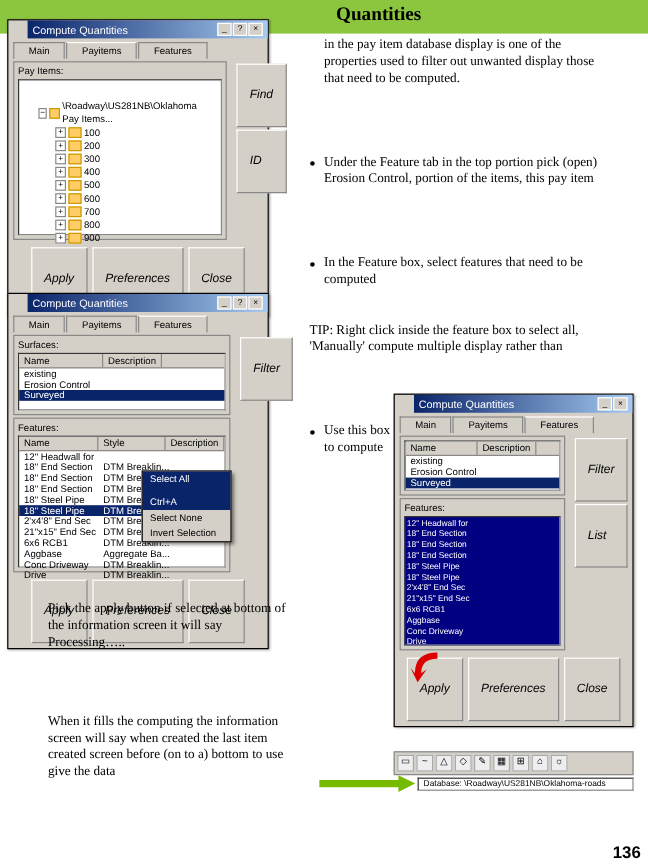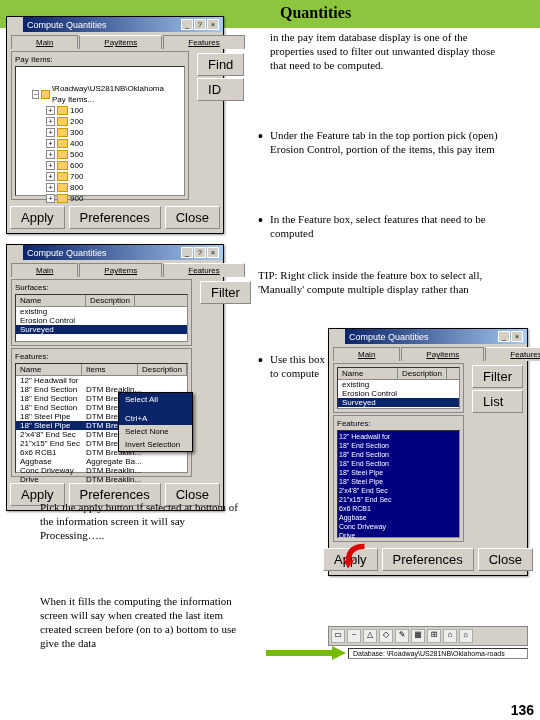--- a/index.html
+++ b/index.html
@@ -7,33 +7,33 @@
   
   .header-bar { background: #8cc63f; height: 28px; width: 540px; position: absolute; top: 0; left: 0; }
   .header-title { position: absolute; top: 4px; left: 280px; color: #000; font-size: 16px; font-weight: bold; font-family: serif; }
   
   .window { position: absolute; background: #d4d0c8; border: 1px solid #000; box-shadow: 1px 1px 2px rgba(0,0,0,0.4); }
   .titlebar { background: linear-gradient(to right, #0a246a, #a6caf0); color: #fff; padding: 2px 4px; font-size: 9px; display: flex; justify-content: space-between; align-items: center; margin-left: 16px; }
   .titlebar-btns { display: flex; gap: 1px; }
   .titlebar-btn { width: 12px; height: 11px; background: #d4d0c8; border: 1px solid #fff; font-size: 7px; text-align: center; line-height: 9px; color: #000; }
   
   .tabs { display: flex; padding: 3px 4px 0 4px; font-size: 8px; }
-  .tab { padding: 2px 24px; background: #d4d0c8; border: 1px solid #888; border-bottom: none; margin-right: 1px; text-decoration: underline; }
+  .tab { padding: 2px 12px; background: #d4d0c8; border: 1px solid #888; border-bottom: none; margin-right: 1px; }
   .tab.active { background: #d4d0c8; border-top: 1px solid #fff; }
   
   .panel { margin: 2px 4px; border: 1px solid #888; background: #d4d0c8; padding: 3px; }
   .panel-label { font-size: 8px; margin-bottom: 2px; }
   .tree-box { background: #fff; border: 1px inset #888; padding: 16px; font-size: 8px; line-height: 11px; }
   .tree-item { display: flex; align-items: center; gap: 2px; }
   .tree-indent { margin-left: 14px; }
   .expand-box { width: 9px; height: 9px; border: 1px solid #888; background: #fff; font-size: 7px; text-align: center; line-height: 7px; }
   .folder-icon { width: 11px; height: 9px; background: #fc6; border: 1px solid #c90; }
   
   .btn-row { display: flex; gap: 4px; justify-content: center; padding: 4px; }
-  .btn { padding: 3px 10px; background: #d4d0c8; border: 1px solid #fff; border-right-color: #888; border-bottom-color: #888; font-size: 13px; }
+  .btn { padding: 20px 10px; background: #d4d0c8; border: 1px solid #fff; border-right-color: #888; border-bottom-color: #888; font-size: 10px; font-style: italic; }
   
   .side-btns { display: flex; flex-direction: column; gap: 2px; padding: 4px; }
   
   .list-box { background: #fff; border: 1px inset #888; font-size: 8px; }
   .list-header { display: flex; background: #d4d0c8; border-bottom: 1px solid #888; }
   .list-header div { padding: 1px 4px; border-right: 1px solid #888; }
   .list-row { display: flex; padding: 0 1px; }
   .list-row.sel { background: #0a246a; color: #fff; }
   .list-row div { padding: 0 3px; white-space: nowrap; overflow: hidden; }
   
@@ -192,21 +192,21 @@
           <div class="list-row sel">
               <div>Surveyed</div>
             </div>
         </div>
       </div>
       <div class="panel">
         <div class="panel-label">Features:</div>
         <div class="list-box" style="height:110px; position:relative;">
           <div class="list-header">
               <div style="width:66px">Name</div>
-              <div style="width:56px">Items</div>
+              <div style="width:56px">Style</div>
               <div>Description</div>
             </div>
           <div class="list-row">
               <div style="width:66px">12" Headwall for</div>
               <div></div>
             </div>
           <div class="list-row">
               <div style="width:66px">18" End Section</div>
               <div>DTM Breaklin...</div>
             </div>

